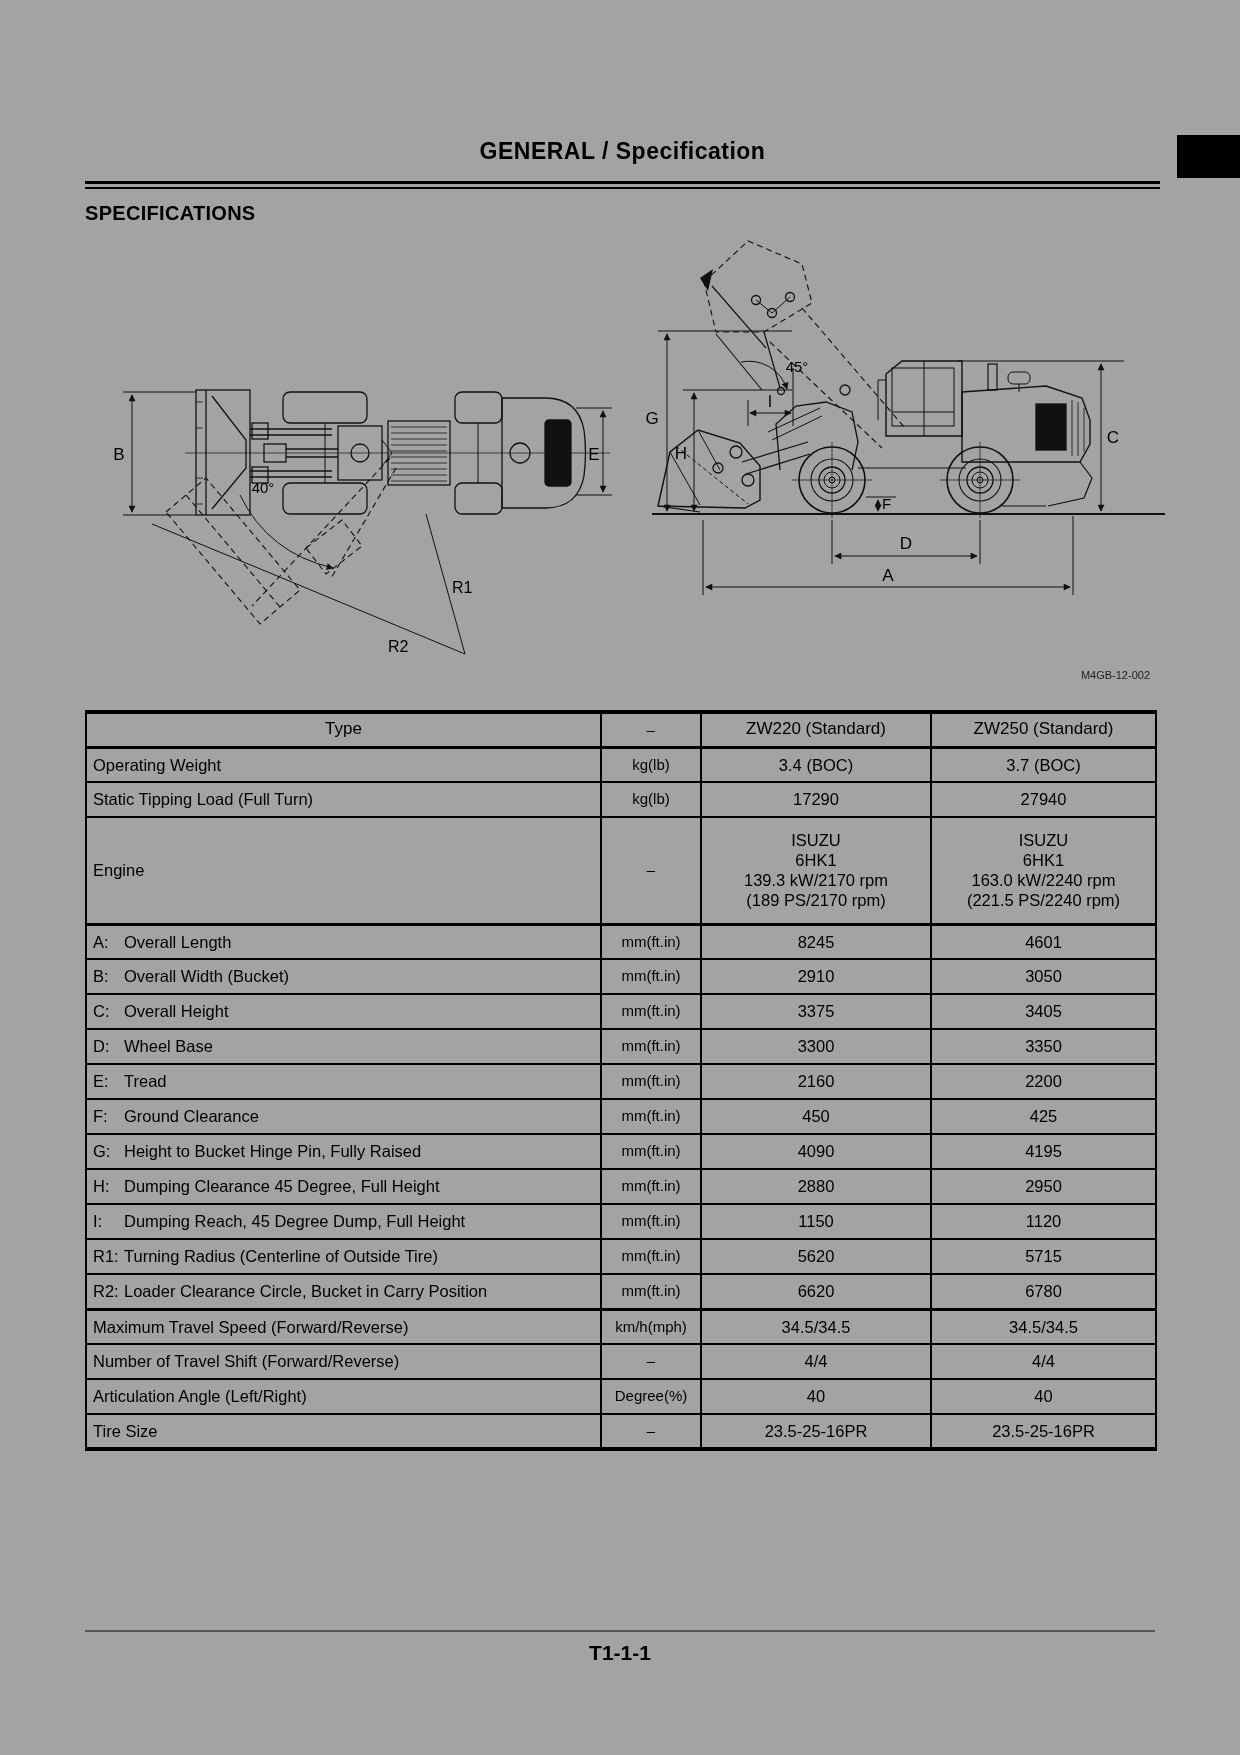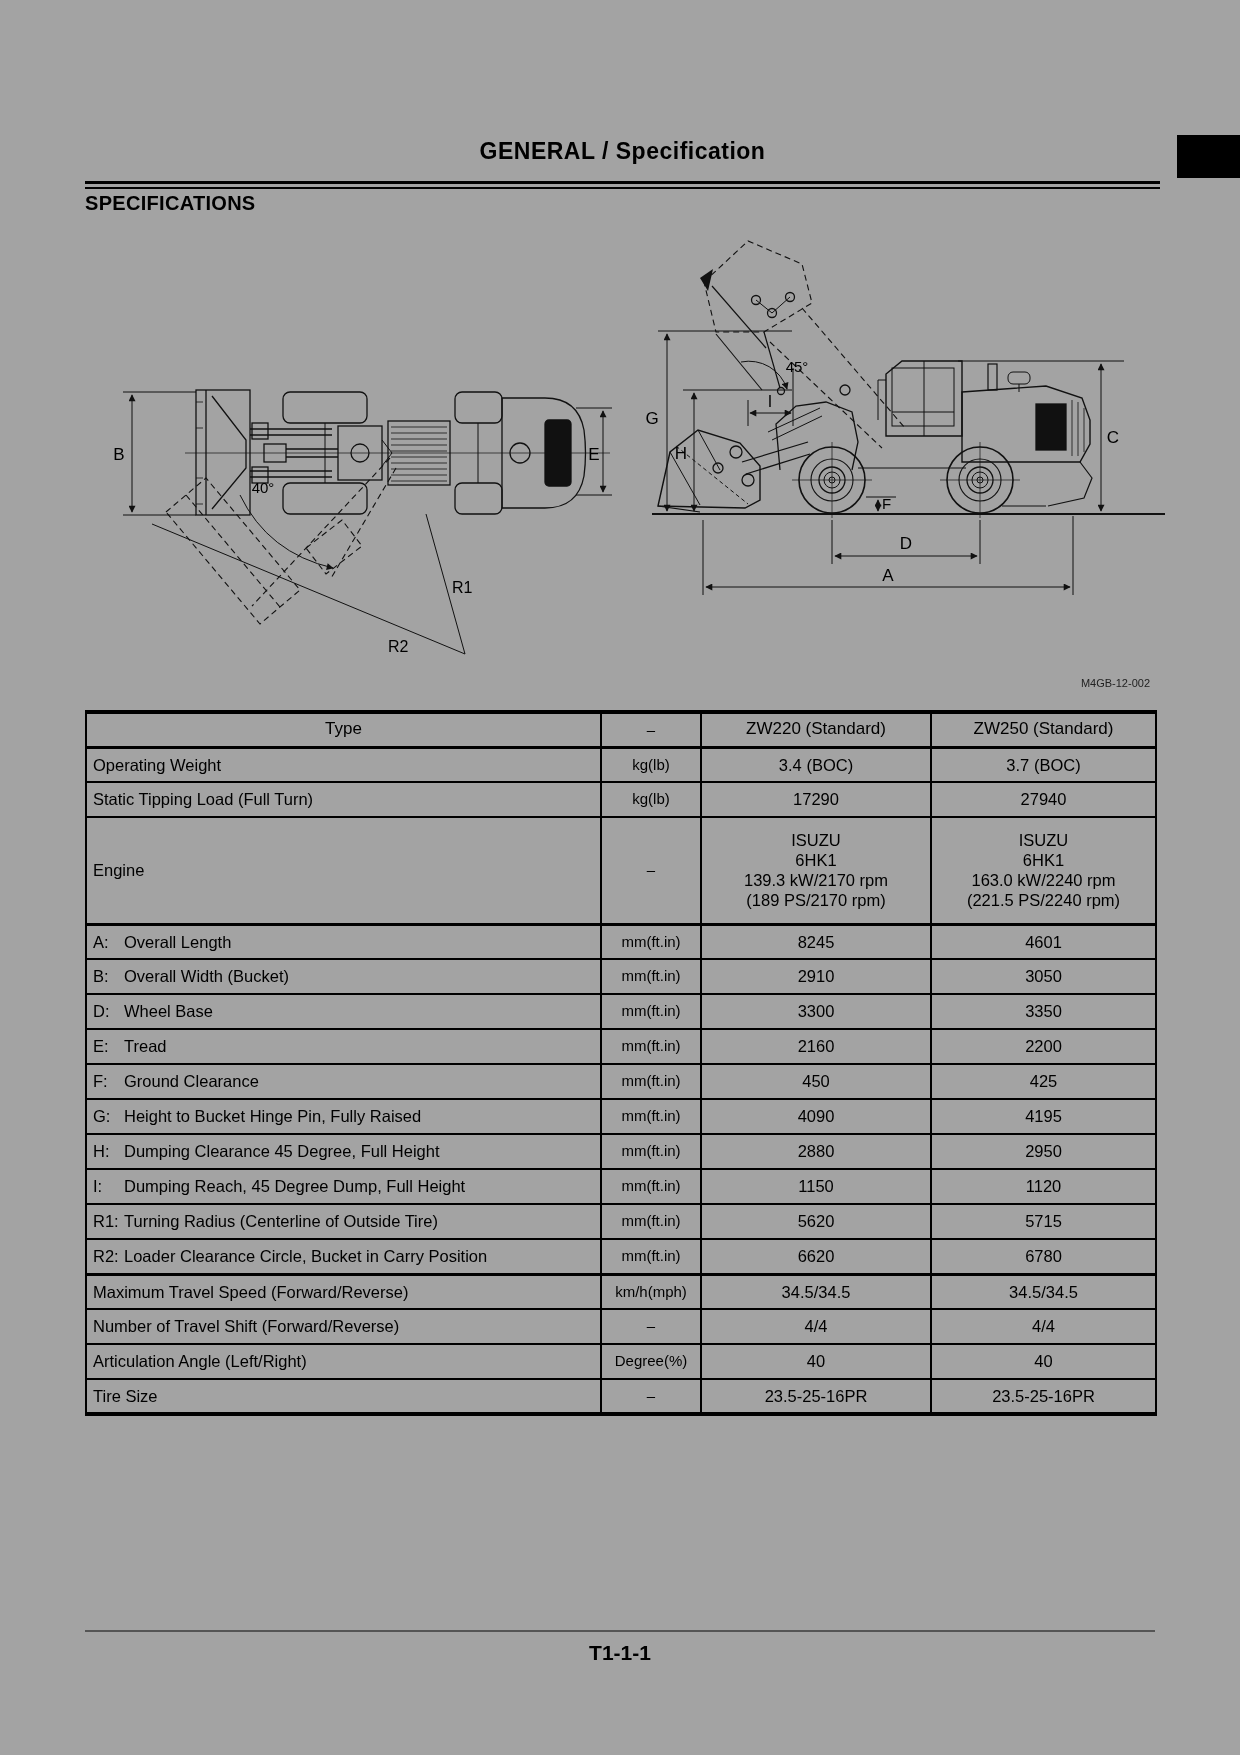--- a/index.html
+++ b/index.html
@@ -3,24 +3,24 @@
 <meta charset="utf-8">
 <style>
   html,body{margin:0;padding:0;background:#e8e8e8;}
   .page{position:relative;width:1240px;height:1755px;background:#a3a3a3;
         font-family:"Liberation Sans", sans-serif;color:#000;overflow:hidden;}
   .doc-title{position:absolute;left:85px;top:138px;width:1075px;text-align:center;
              font-size:23px;font-weight:bold;letter-spacing:.5px;}
   .head-rule{position:absolute;left:85px;top:181px;width:1075px;height:3px;
              border-top:3px solid #000;border-bottom:2px solid #000;}
   .corner-tab{position:absolute;right:0;top:135px;width:63px;height:43px;background:#000;}
-  .section-title{position:absolute;left:85px;top:192px;font-size:20px;font-weight:bold;letter-spacing:.3px;}
+  .section-title{position:absolute;left:85px;top:202px;font-size:20px;font-weight:bold;letter-spacing:.3px;}
   .fig-wrap{position:absolute;left:85px;top:228px;width:1080px;height:472px;}
   .fig-code{position:absolute;left:85px;top:669px;width:1065px;text-align:right;
-            font-size:11px;color:#222;margin-top:8px;}
+            font-size:11px;color:#222;}
   .spec-table{position:absolute;left:85px;top:710px;width:1070px;border-collapse:collapse;
               table-layout:fixed;border:2px solid #000;border-top:4px solid #000;border-bottom:4px solid #000;}
   .spec-table td{border:2px solid #000;padding:1px 6px;vertical-align:middle;
                  font-size:16.5px;line-height:1.22;}
   .spec-table tr{height:35px;}
   .spec-table tr.tall{height:107px;}
   .spec-table thead td{border-bottom:3px solid #000;font-size:17px;}
   .spec-table tr.sect td{border-bottom:3px solid #000;}
   .c{text-align:center;}
   .unit{font-size:15px !important;text-align:center;padding:1px 2px !important;}
@@ -298,20 +298,26 @@
       <td class="val">8245</td>
       <td class="val">4601</td>
     </tr>
         <tr>
       <td class="lblcell dim"><span class="pfx">B:</span><span>Overall Width (Bucket)</span></td>
       <td class="unit">mm(ft.in)</td>
       <td class="val">2910</td>
       <td class="val">3050</td>
     </tr>
         <tr>
+      <td class="lblcell dim"><span class="pfx">C:</span><span>Overall Height</span></td>
+      <td class="unit">mm(ft.in)</td>
+      <td class="val">3375</td>
+      <td class="val">3405</td>
+    </tr>
+        <tr>
       <td class="lblcell dim"><span class="pfx">D:</span><span>Wheel Base</span></td>
       <td class="unit">mm(ft.in)</td>
       <td class="val">3300</td>
       <td class="val">3350</td>
     </tr>
         <tr>
       <td class="lblcell dim"><span class="pfx">E:</span><span>Tread</span></td>
       <td class="unit">mm(ft.in)</td>
       <td class="val">2160</td>
       <td class="val">2200</td>

